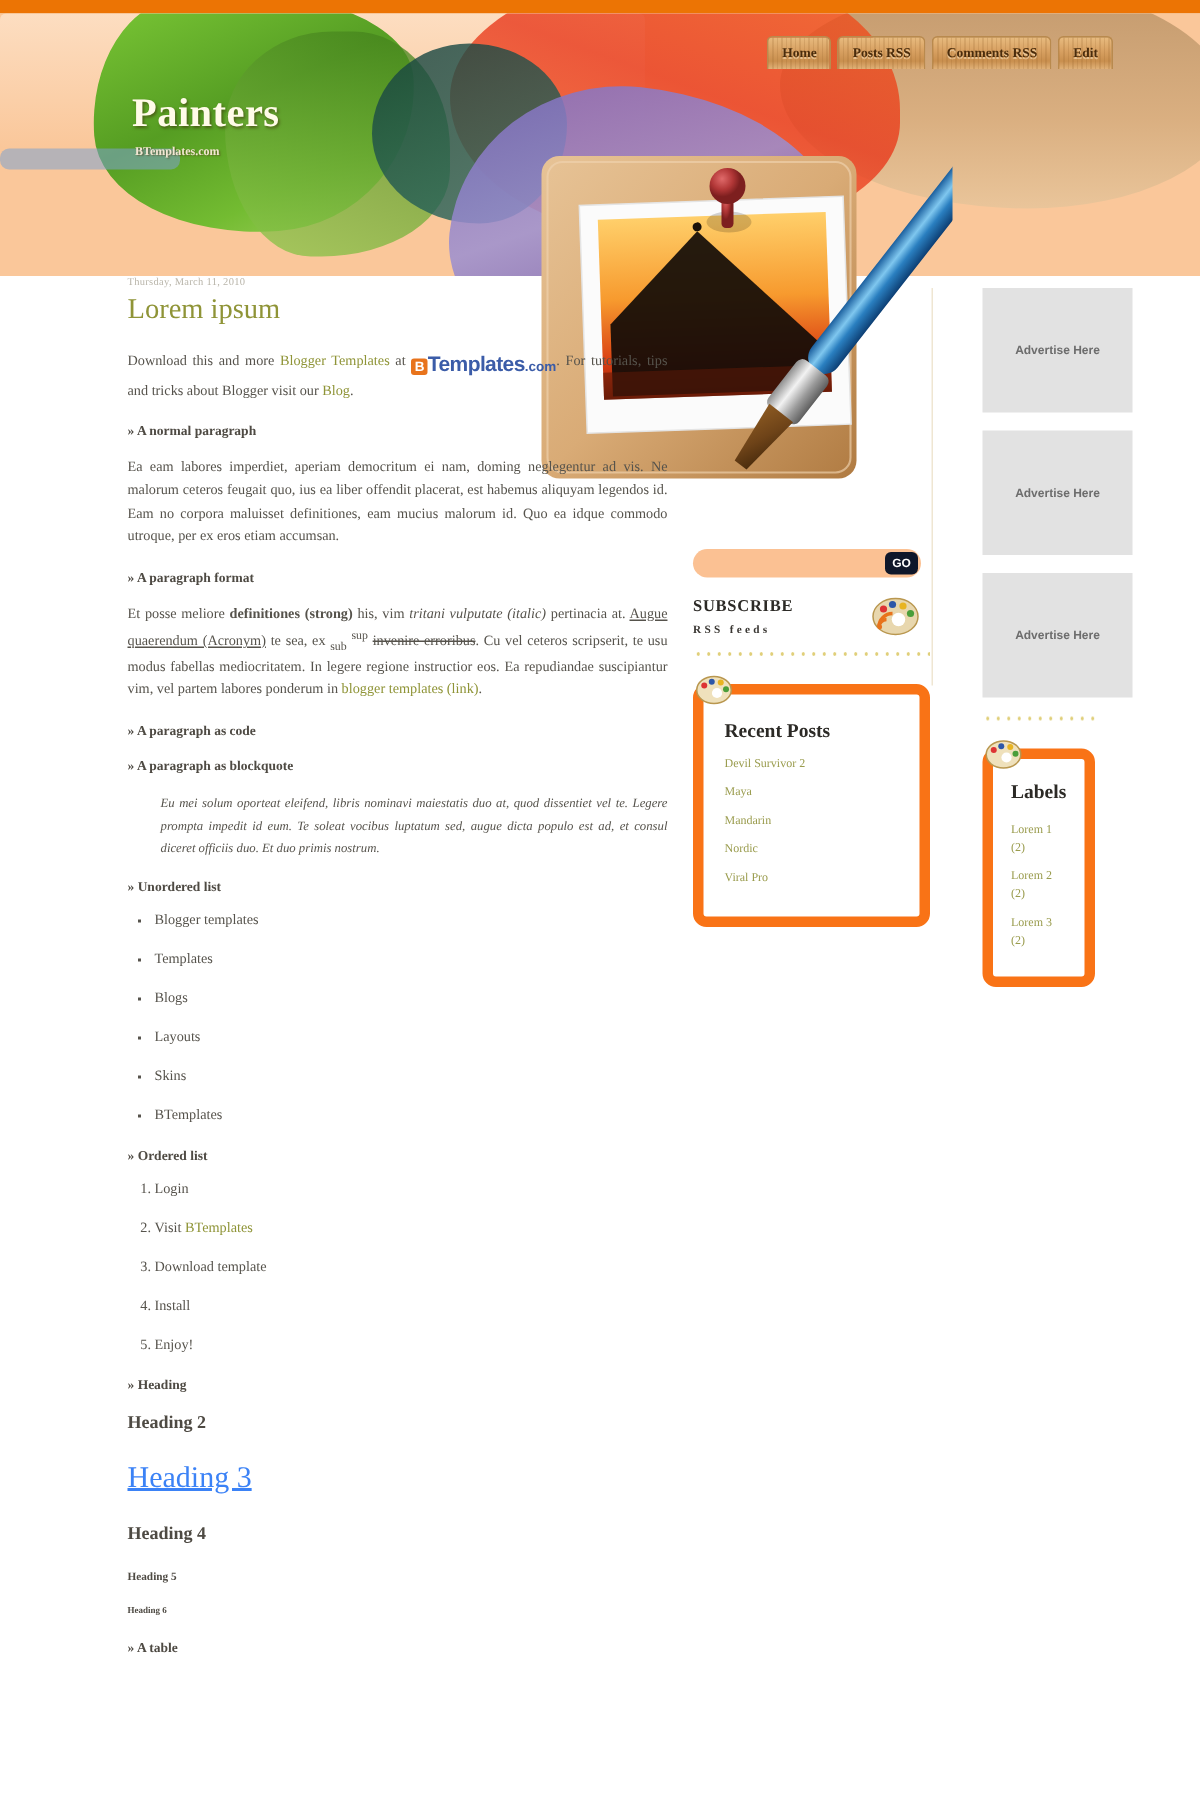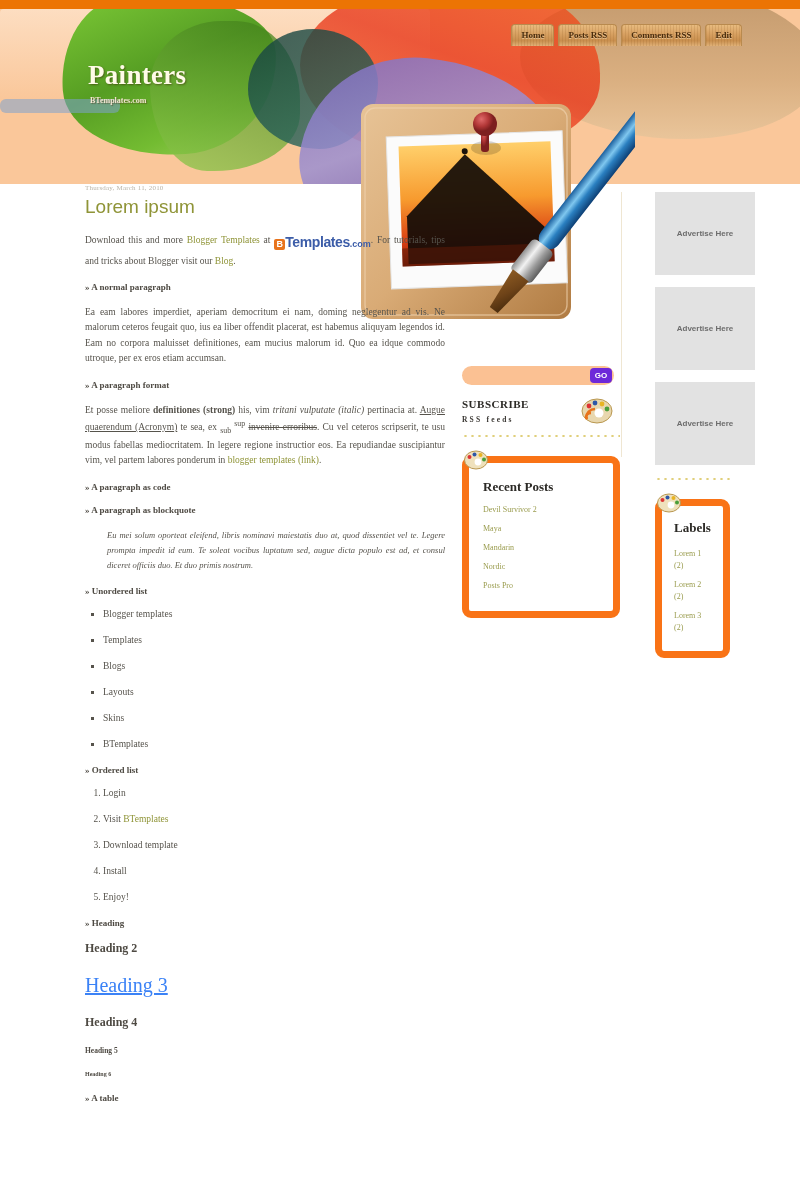--- a/index.html
+++ b/index.html
@@ -110,21 +110,21 @@
   .col-post { position:absolute; left:85px; top:0; width:360px; }
   .col-mid  { position:absolute; left:462px; top:0; width:158px; }
   .col-right{ position:absolute; left:630px; top:0; width:100px;padding-left:25px; }
 
   
   .illus { position:absolute; left:355px; top:-88px; width:280px; height:290px; pointer-events:none; }
 
   
   .post-date { font-size:7px; color:#b9b5aa; letter-spacing:.2px; margin:0 0 4px 0; }
   .post-title {
-    font-family:Liberation Sans, sans-serif;
+    font-family:Liberation Serif, serif;
     font-size:19px; color:#8f9437; font-weight:normal; margin:0 0 13px 0;
   }
   .post p { margin:0 0 13px 0; line-height:1.62; color:#56534c; font-size:9.5px; text-align:justify; }
   .post a { color:#8f9437; text-decoration:none; }
   .sec-head { font-size:9px; font-weight:bold; color:#4e4a43; margin:0 0 13px 0; }
 
   .bt-logo { display:inline-block; vertical-align:-3px; white-space:nowrap; }
   .bt-mark {
     display:inline-block; width:11px; height:11px; background:#e8731c;
     color:#fff; font-family:"Liberation Sans",sans-serif; font-weight:bold;
@@ -165,21 +165,21 @@
     position:relative; width:152px; height:19px;
     background:#fbc193; border-radius:10px;
   }
   .search-input {
     position:absolute; left:8px; top:0; width:110px; height:19px;
     border:none; background:transparent; outline:none;
     font-family:"Liberation Serif",serif; font-size:9px; color:#7a4a20;
   }
   .go-btn {
     position:absolute; right:2px; top:2px; width:22px; height:15px;
-    background:#6d28d9; color:#fff; border:none; border-radius:4px;
+    background:#0f172a; color:#fff; border:none; border-radius:4px;
     font-family:"Liberation Sans",sans-serif; font-weight:bold; font-size:8px;
     cursor:pointer; line-height:15px; padding:0;
   }
 
   .subs-row { position:relative; margin-top:13px; height:34px; }
   .subs-title {
     font-family:"Liberation Serif",serif; font-size:11px; font-weight:bold;
     color:#2c2a26; letter-spacing:.5px;
   }
   .subs-sub {
@@ -390,21 +390,21 @@
           <circle cx="11.5" cy="5.5" r="2" fill="#2d57a8"></circle>
           <circle cx="17.5" cy="6" r="2" fill="#e8b422"></circle>
           <circle cx="21" cy="10.5" r="2" fill="#4a9e3a"></circle>
         </svg>
         <div class="widget-title">Recent Posts</div>
         <ul>
           <li><a href="#">Devil Survivor 2</a></li>
           <li><a href="#">Maya</a></li>
           <li><a href="#">Mandarin</a></li>
           <li><a href="#">Nordic</a></li>
-          <li><a href="#">Posts Pro</a></li>
+          <li><a href="#">Viral Pro</a></li>
         </ul>
       </div>
     </div>
 
     <div class="col-right" style="top:8px">
       <div class="vline"></div>
 
       <div class="ad-box">Advertise Here</div>
       <div class="ad-box">Advertise Here</div>
       <div class="ad-box">Advertise Here</div>

